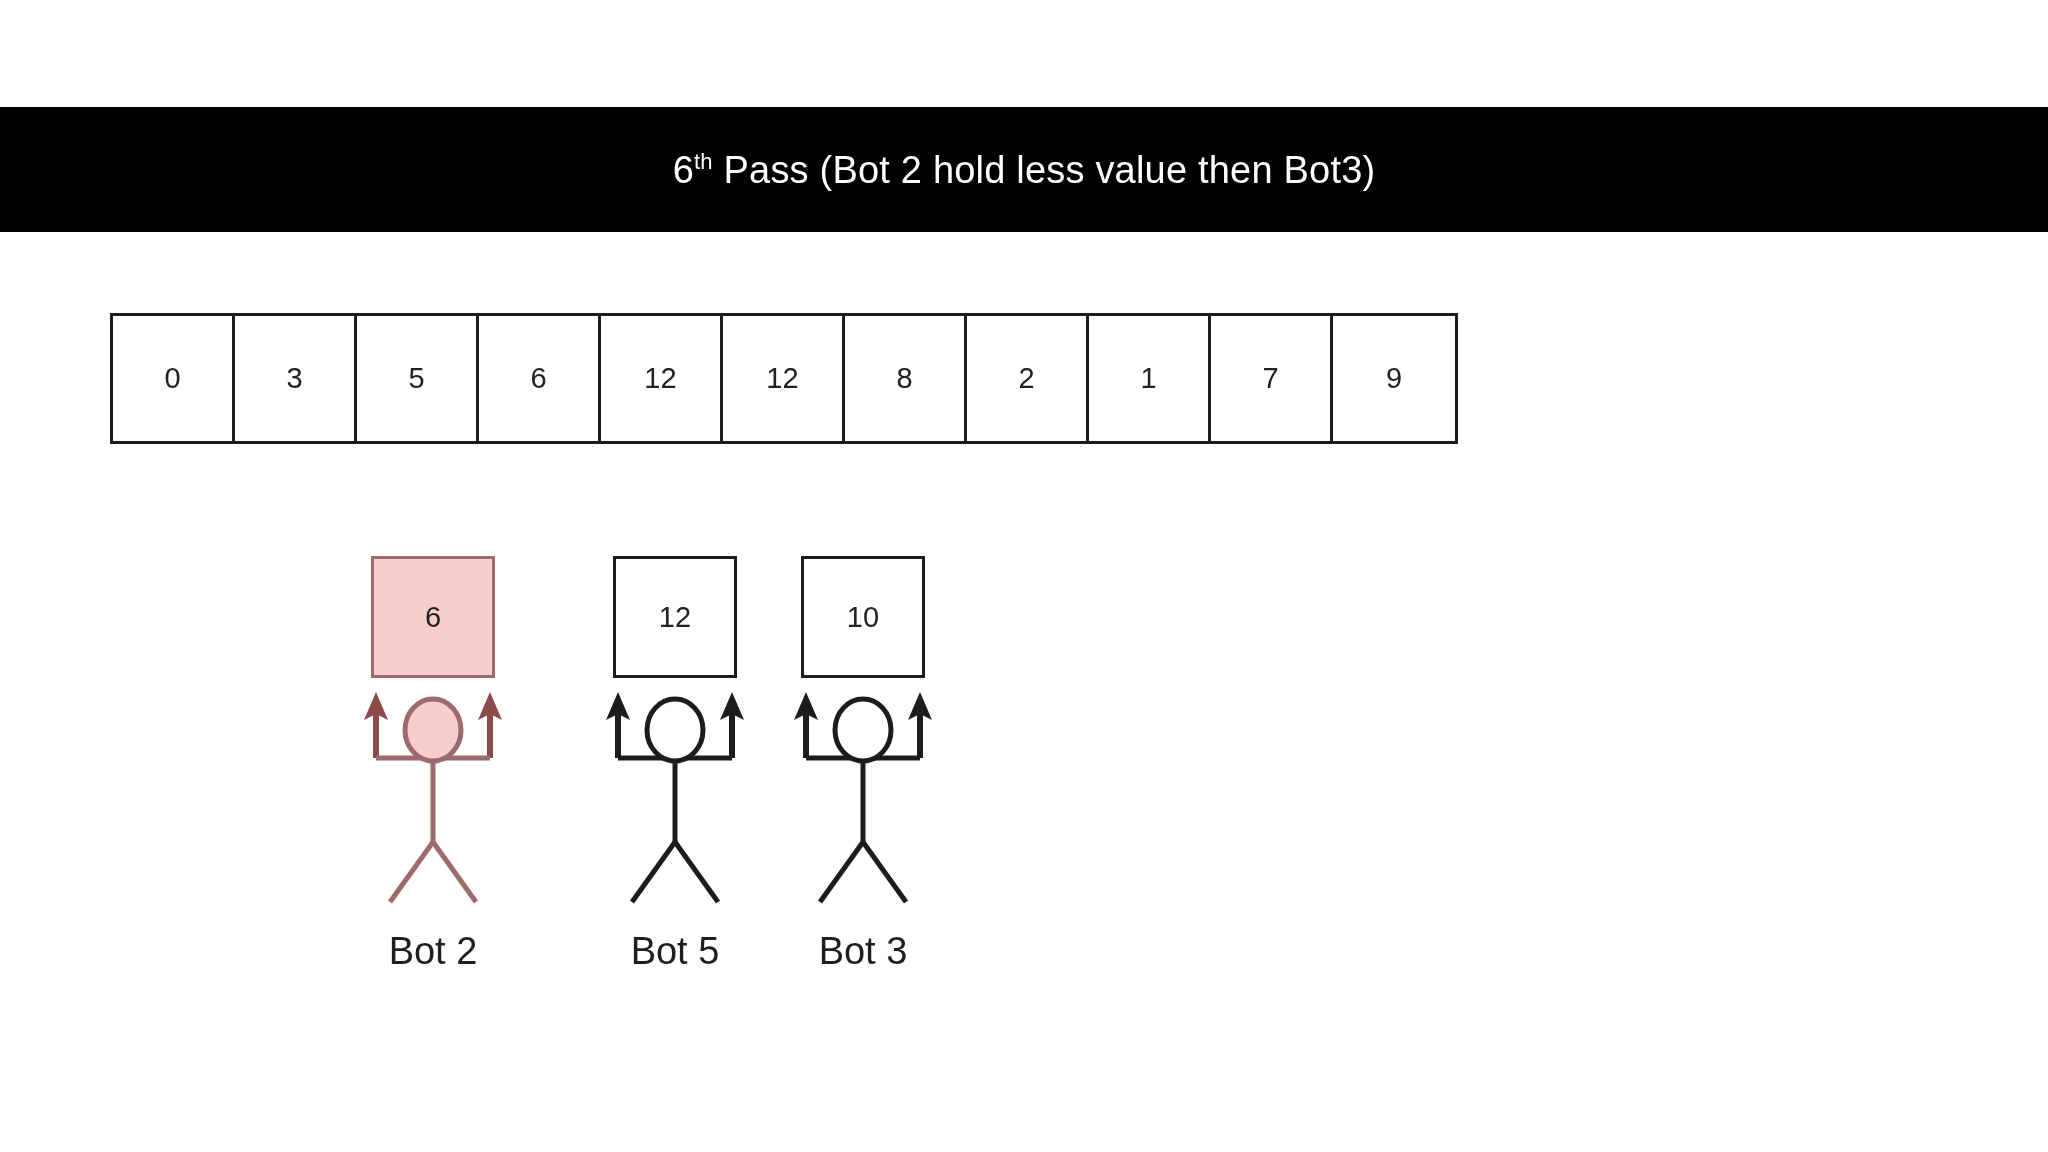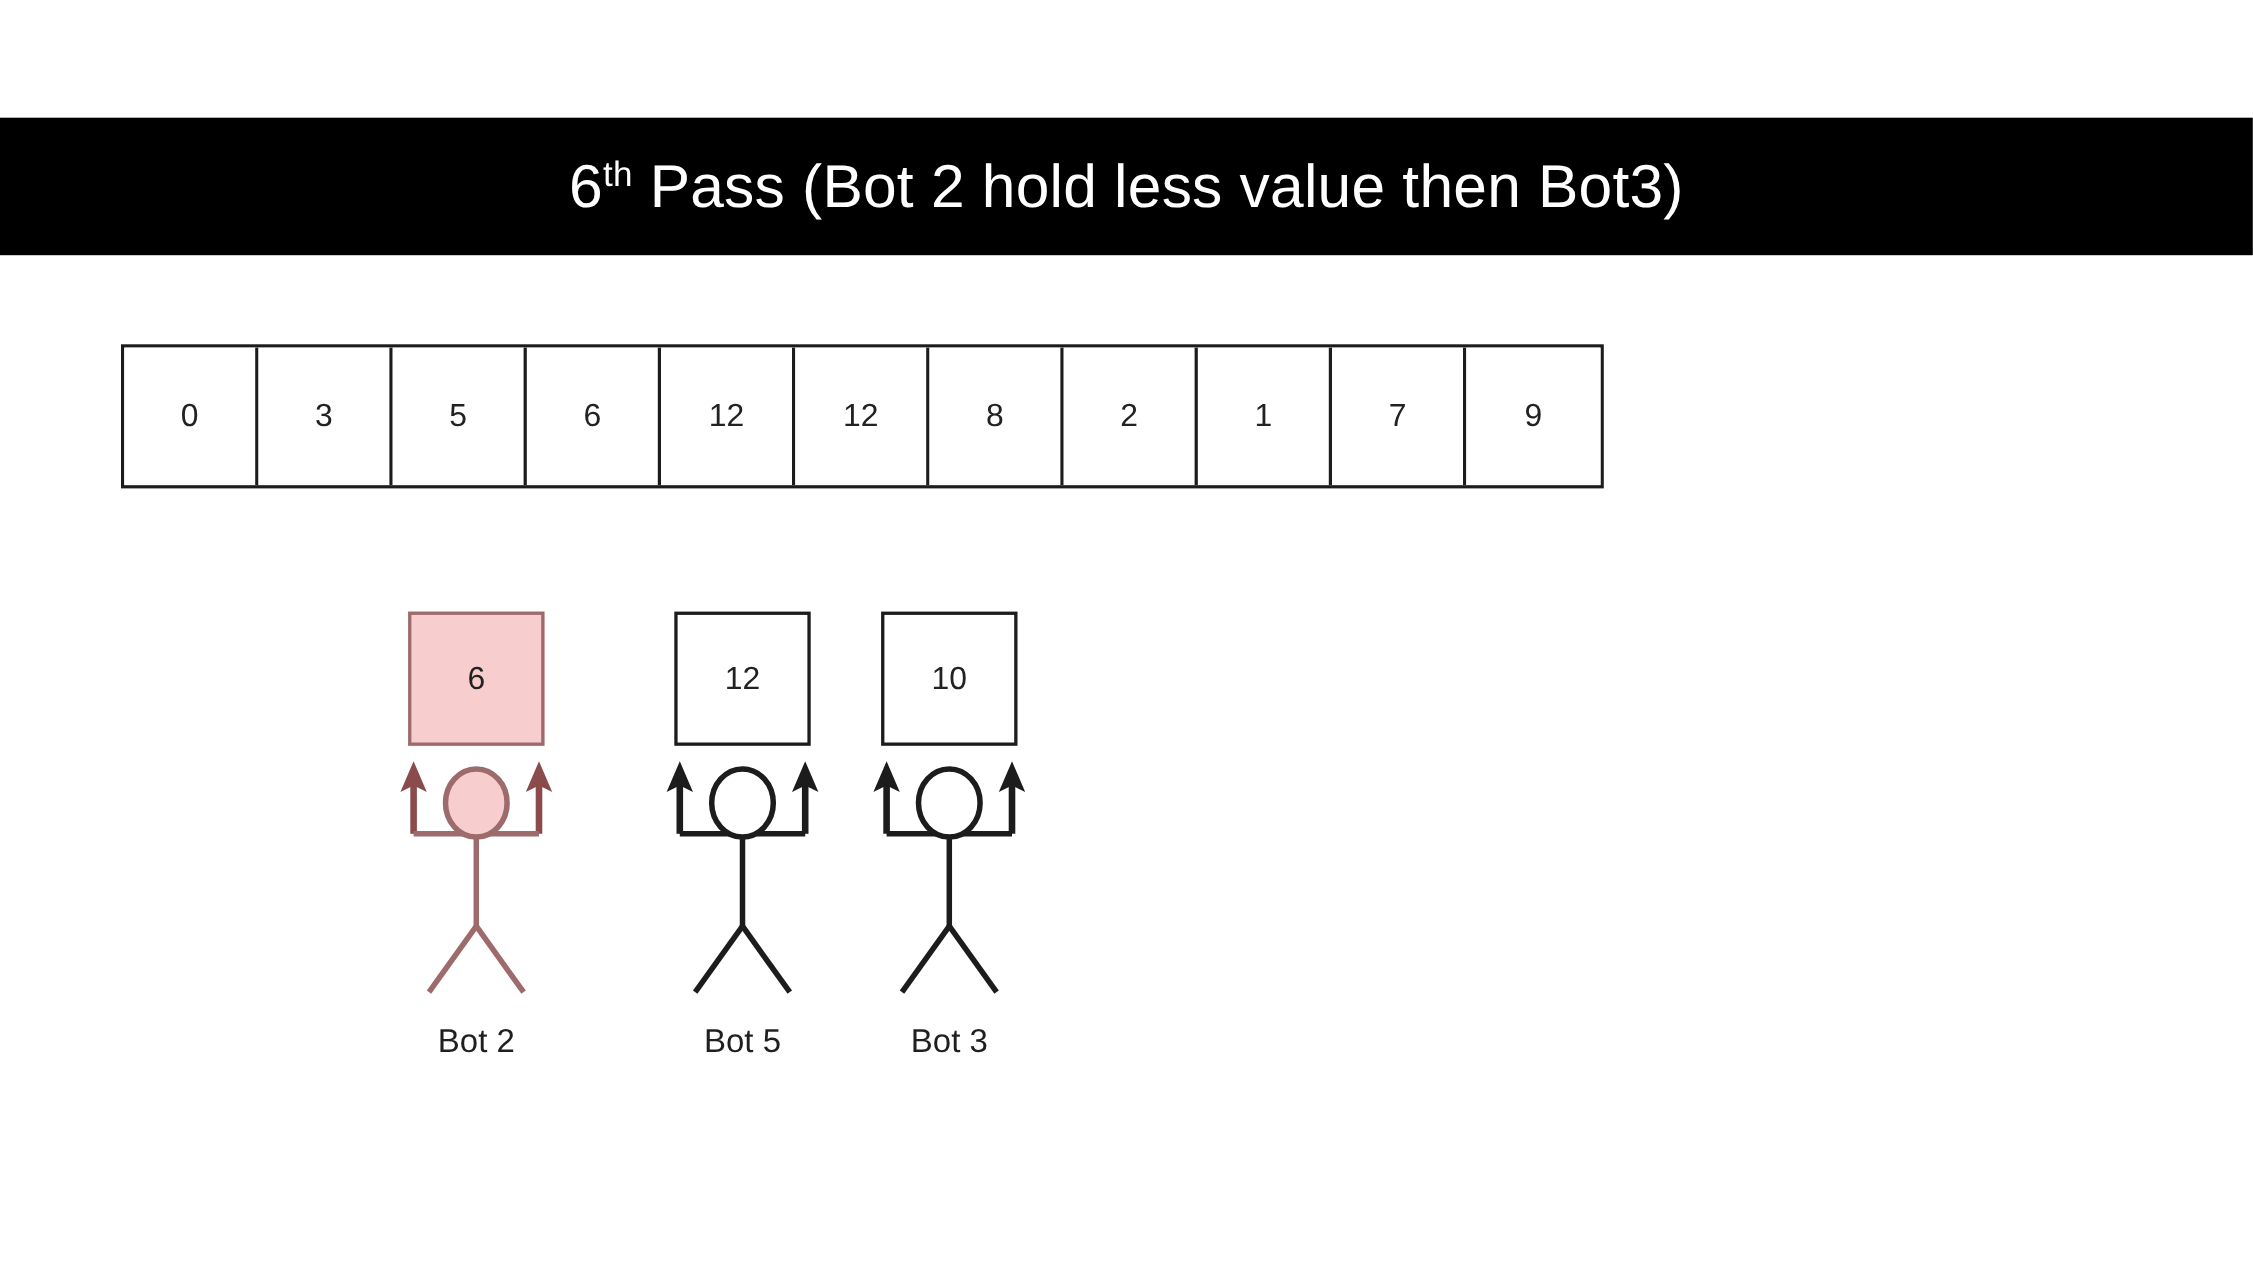--- a/index.html
+++ b/index.html
@@ -23,21 +23,21 @@
     top: 107px;
     width: 2048px;
     height: 125px;
     background: #000000;
     display: flex;
     align-items: center;
     justify-content: center;
   }
   .title-text {
     color: #ffffff;
-    font-size: 55px;
+    font-size: 38px;
     font-weight: 400;
     letter-spacing: 0.2px;
     white-space: nowrap;
     line-height: 1;
   }
   .title-text sup {
     font-size: 0.58em;
     vertical-align: super;
     line-height: 0;
   }
@@ -112,21 +112,21 @@
     height: 240px;
   }
 
   
   .bot-label {
     position: absolute;
     top: 390px;
     left: 0;
     width: 230px;
     text-align: center;
-    font-size: 30px;
+    font-size: 38px;
     color: #1f1f1f;
   }
 </style>
 </head>
 <body>
 
 <div class="title-bar">
   <div class="title-text"><span>6</span><sup>th</sup><span> Pass (Bot 2 hold less value then Bot3)</span></div>
 </div>
 

